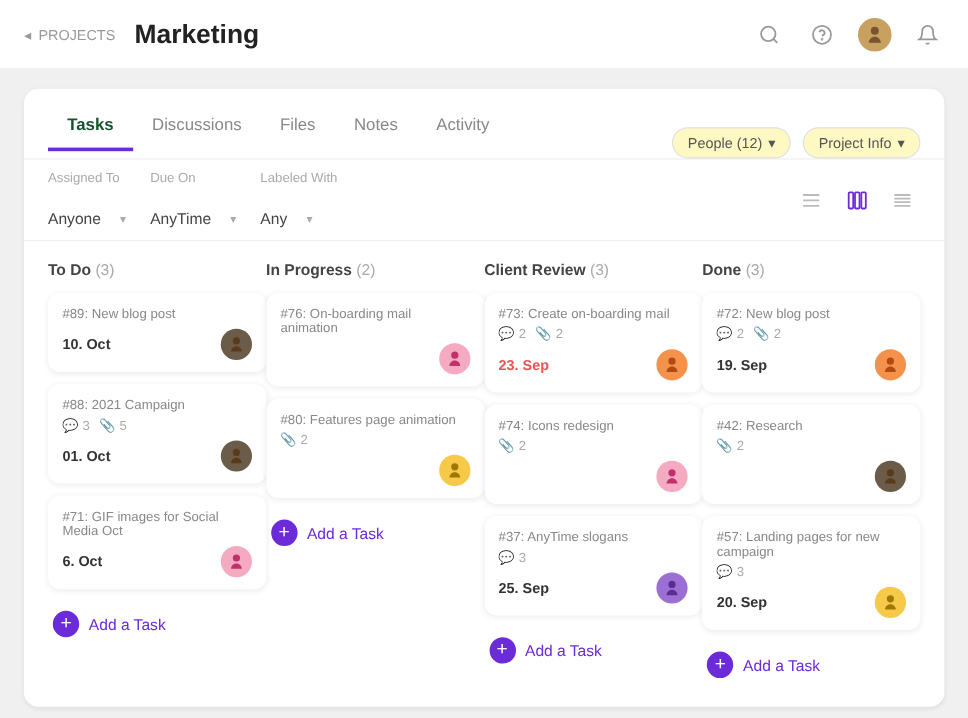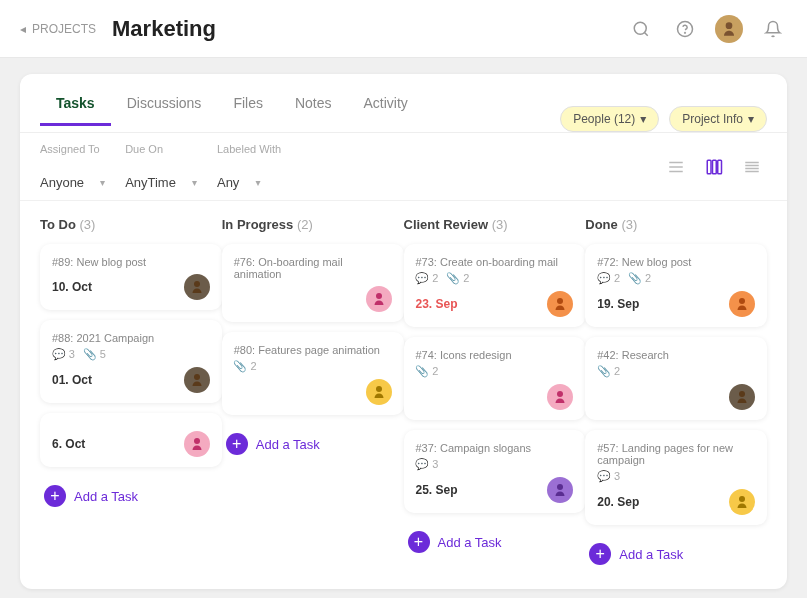--- a/index.html
+++ b/index.html
@@ -390,20 +390,21 @@
         <span class="task-date">01. Oct</span>
         <div class="avatar-sm av-dark" style="position:relative; right:unset; display:inline-flex;">
           <svg width="18" height="18" viewBox="0 0 24 24" fill="#5a3a1a">
                   <circle cx="12" cy="8" r="4"></circle>
                   <path d="M6 20c0-3.31 2.69-6 6-6s6 2.69 6 6"></path>
                 </svg>
         </div>
       </div>
     </div>
           <div class="task-card">
+      <div class="task-id">#71: <span>GIF images for Social Media Oct</span></div>
 
       <div class="task-footer">
         <span class="task-date">6. Oct</span>
         <div class="avatar-sm av-pink" style="position:relative; right:unset; display:inline-flex;">
           <svg width="18" height="18" viewBox="0 0 24 24" fill="#c0306a">
                   <circle cx="12" cy="8" r="4"></circle>
                   <path d="M6 20c0-3.31 2.69-6 6-6s6 2.69 6 6"></path>
                 </svg>
         </div>
       </div>
@@ -475,21 +476,21 @@
         <span></span>
         <div class="avatar-sm av-pink" style="position:relative; right:unset; display:inline-flex;">
           <svg width="18" height="18" viewBox="0 0 24 24" fill="#c0306a">
                   <circle cx="12" cy="8" r="4"></circle>
                   <path d="M6 20c0-3.31 2.69-6 6-6s6 2.69 6 6"></path>
                 </svg>
         </div>
       </div>
     </div>
           <div class="task-card">
-      <div class="task-id">#37: <span>Campaign slogans</span></div>
+      <div class="task-id">#37: <span>AnyTime slogans</span></div>
       <div class="task-meta">
               <span class="task-meta-item">💬 3</span>
             </div>
       <div class="task-footer">
         <span class="task-date">25. Sep</span>
         <div class="avatar-sm av-purple" style="position:relative; right:unset; display:inline-flex;">
           <svg width="18" height="18" viewBox="0 0 24 24" fill="#5a2d91">
                   <circle cx="12" cy="8" r="4"></circle>
                   <path d="M6 20c0-3.31 2.69-6 6-6s6 2.69 6 6"></path>
                 </svg>

